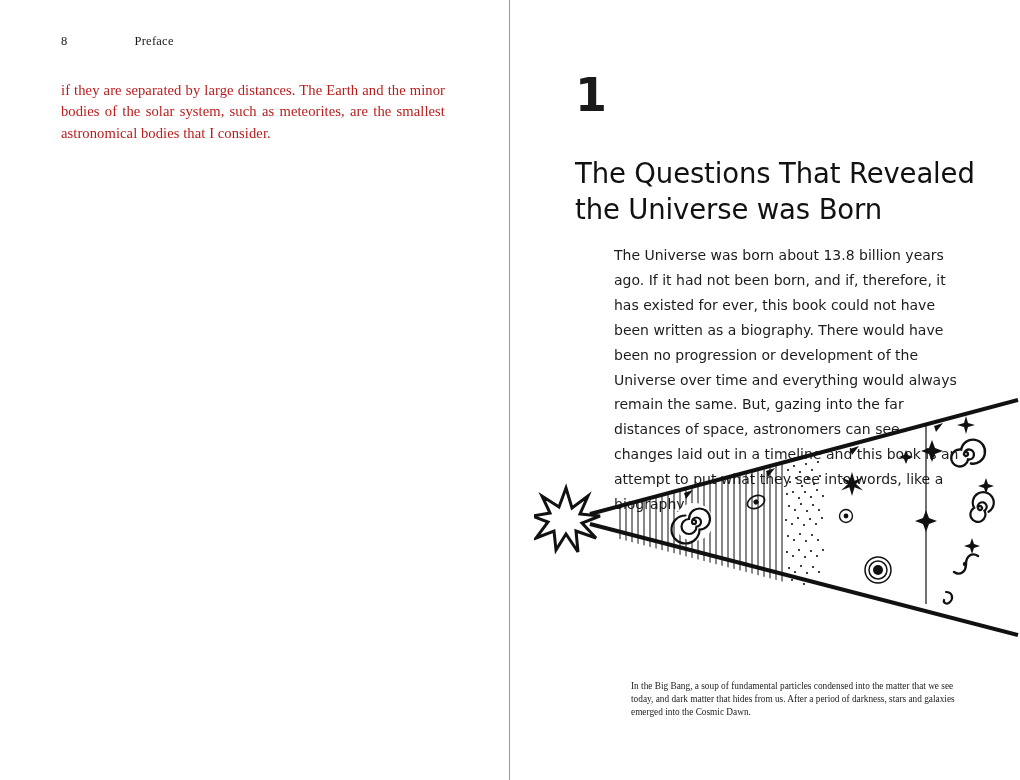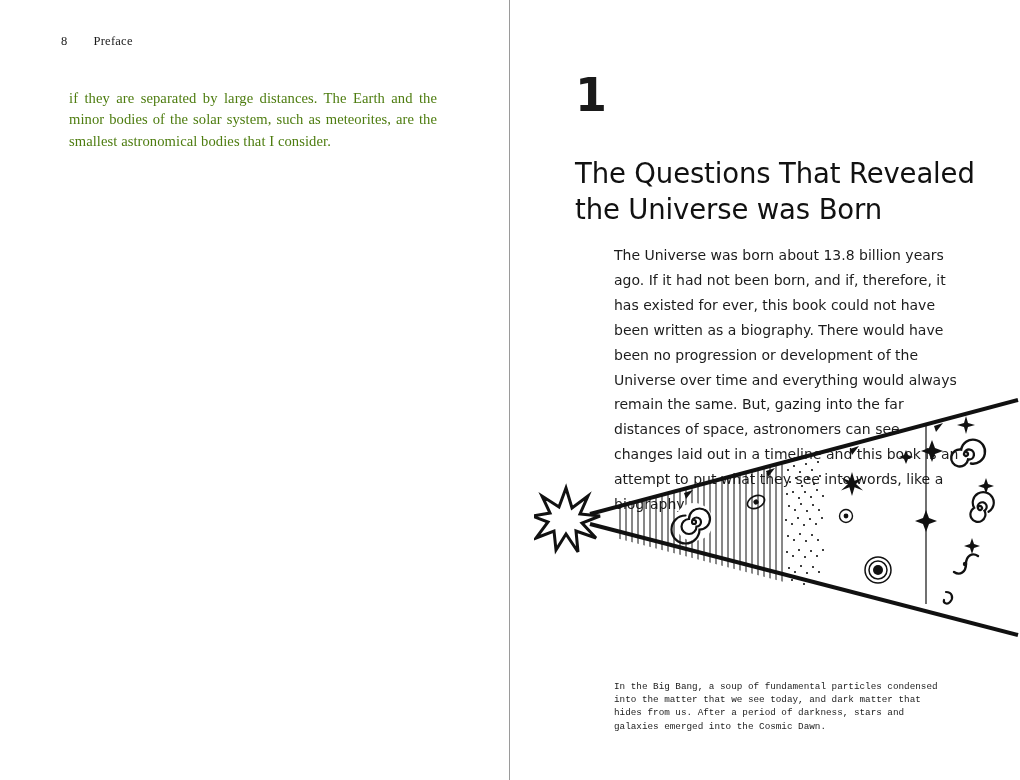--- a/index.html
+++ b/index.html
@@ -40,36 +40,36 @@
     left: 61px;
     display: flex;
     align-items: baseline;
     gap: 26px;
     font-family: "Liberation Serif", serif;
     font-size: 12.5px;
     letter-spacing: 0.02em;
     color: #1a1a1a;
   }
   .running-head .folio { font-size: 12.5px; }
-  .running-head .head-title { font-size: 12.5px; }
+  .running-head .head-title { font-size: 12.5px; margin-left: 41px; }
 
   .body-col {
     position: absolute;
     top: 80px;
     left: 61px;
     width: 384px;
   }
   .body-col p {
-    margin: 8px;
+    margin: 0;
     font-family: "Liberation Serif", serif;
     font-size: 14.6px;
     line-height: 1.46;
     text-align: justify;
     text-justify: inter-word;
-    color: #4d7c0f;
+    color: #b91c1c;
     letter-spacing: 0.005em;
   }
   .body-col p + p {
     text-indent: 1.45em;
   }
 
   
   .chapter-number {
     position: absolute;
     top: 72px;
@@ -100,23 +100,23 @@
     width: 348px;
     font-family: "DejaVu Sans", sans-serif;
     font-size: 14px;
     font-weight: 400;
     line-height: 1.78;
     color: #1c1c1c;
   }
   .caption {
     position: absolute;
     top: 680px;
-    left: 104px;
+    left: 121px;
     width: 330px;
-    font-family: Liberation Mono, monospace;
+    font-family: Liberation Serif, serif;
     font-size: 9.3px;
     line-height: 1.42;
     color: #1c1c1c;
   }
   .figure {
     position: absolute;
     top: 392px;
     left: 24px;
     width: 486px;
     height: 262px;

